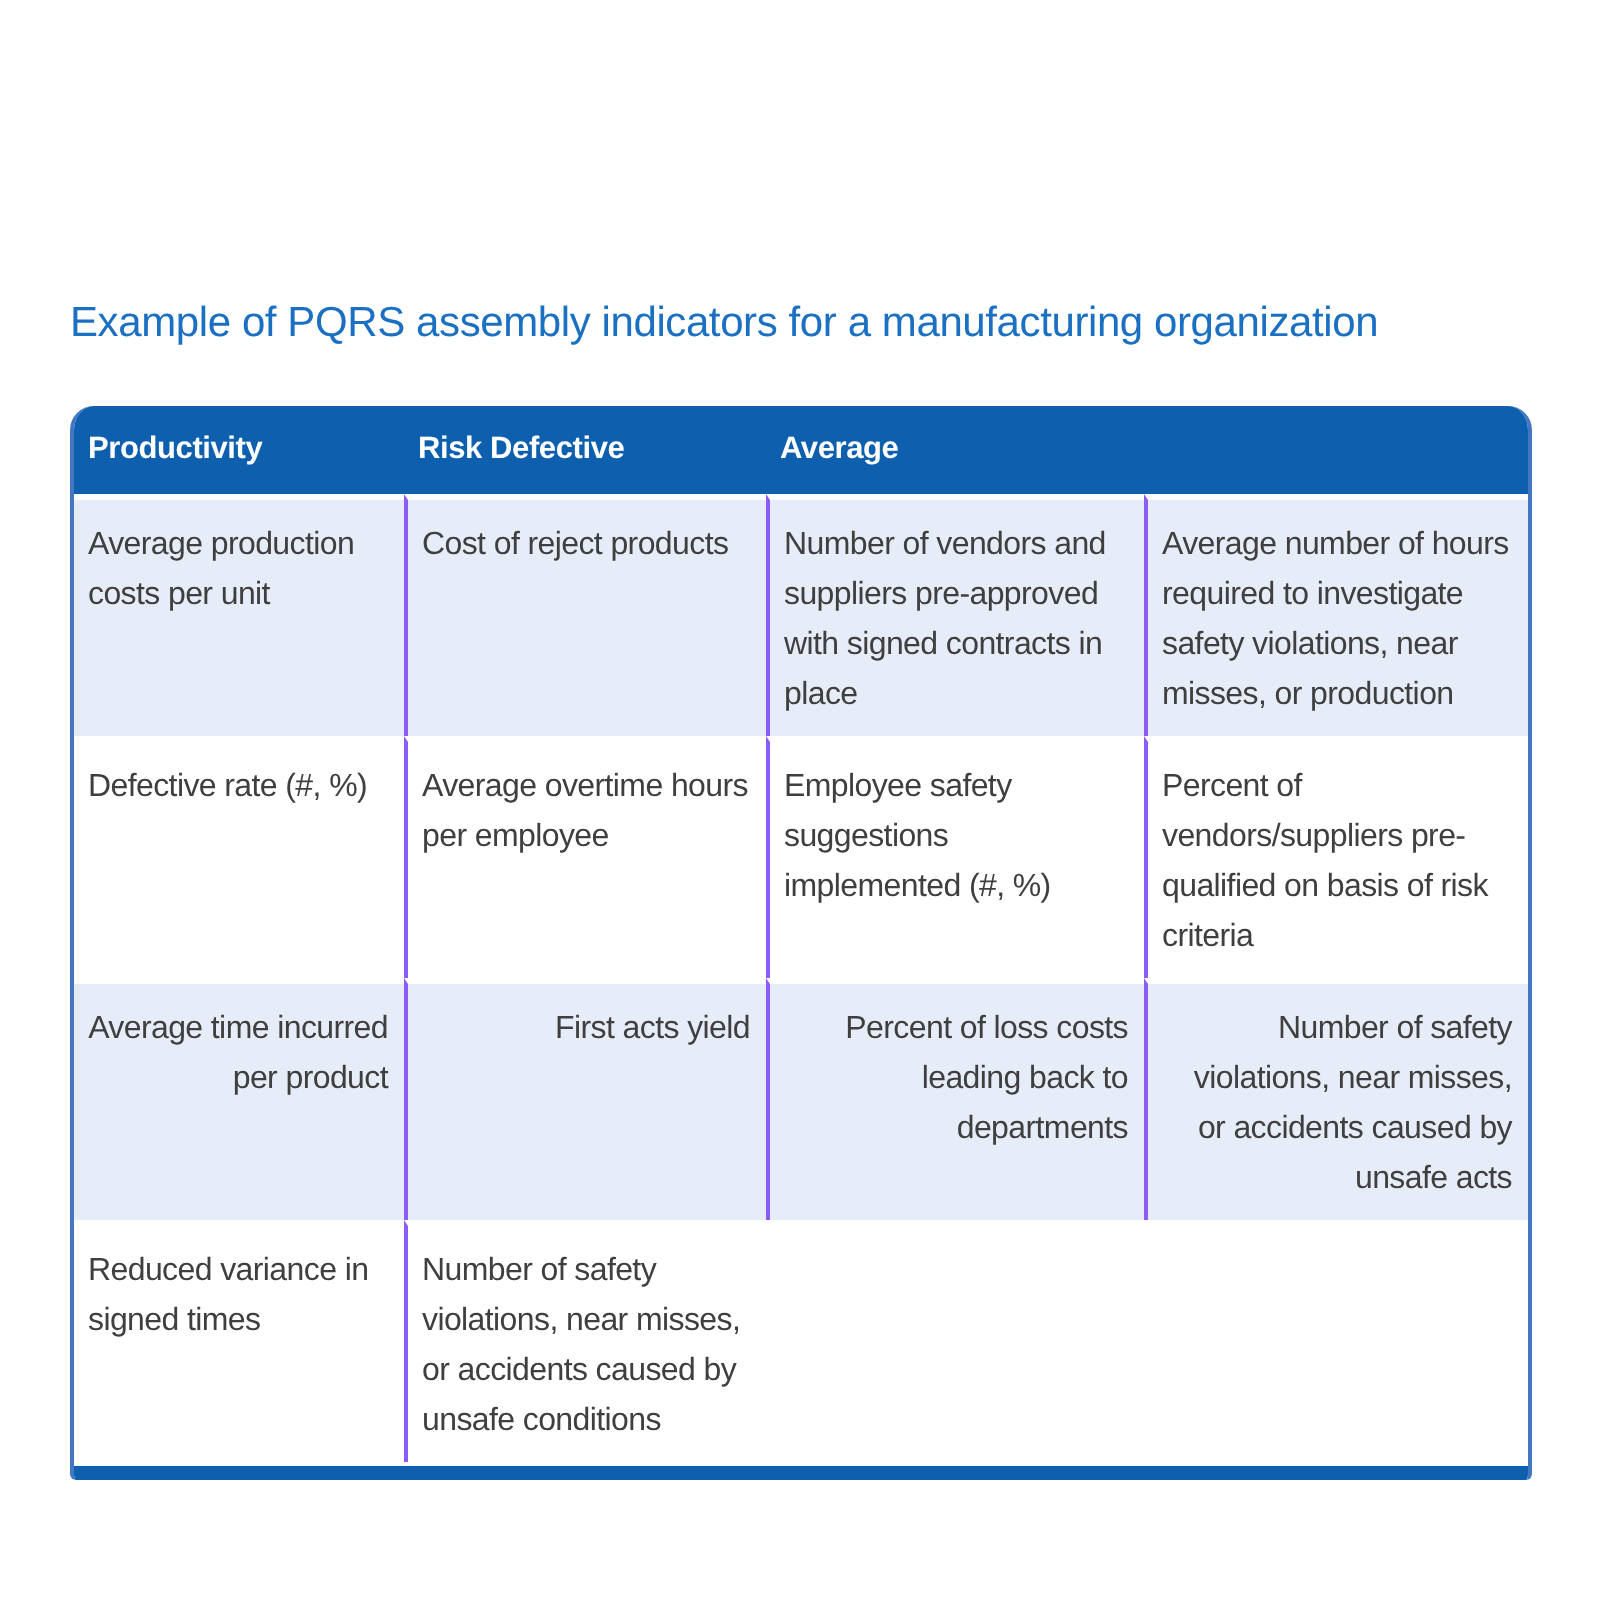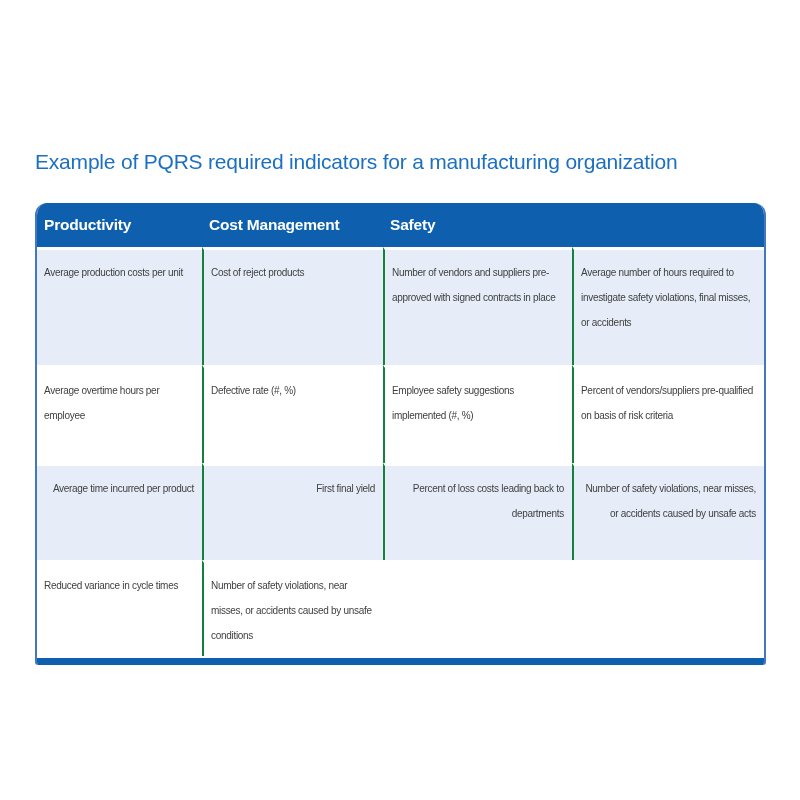--- a/index.html
+++ b/index.html
@@ -42,73 +42,73 @@
     align-items: center;
     padding-left: 7px;
     color: #ffffff;
     font-weight: 700;
     font-size: 15.5px;
     letter-spacing: -0.2px;
   }
   .trow .cell {
     border-top: 3px solid #ffffff;
     padding: 10px 8px 8px 7px;
-    font-size: 10px;
+    font-size: 16px;
     line-height: 25px;
     letter-spacing: -0.3px;
     color: #3f3f3f;
   }
   .trow .cell + .cell {
-    border-left: 2px solid #15803d;
+    border-left: 2px solid #8b5cf6;
   }
   .trow.alt .cell { background: #e7edf8; }
   .row-1 .cell { min-height: 118px; }
   .row-2 .cell { min-height: 98px; }
   .row-3 .cell { min-height: 97px; text-align: right; }
   .row-4 .cell { min-height: 93px; }
   .bottom-bar {
     height: 9px;
     background: #0e60ae;
     border-top: 2px solid #ffffff;
   }
 </style>
 </head>
 <body>
 
-<h1 class="page-title">Example of PQRS required indicators for a manufacturing organization</h1>
+<h1 class="page-title">Example of PQRS assembly indicators for a manufacturing organization</h1>
 
 <div class="pqrs-table">
 
   <div class="grid-row thead">
     <div class="hcell">Productivity</div>
-    <div class="hcell">Cost Management</div>
-    <div class="hcell">Safety</div>
+    <div class="hcell">Risk Defective</div>
+    <div class="hcell">Average</div>
   </div>
 
   <div class="grid-row trow alt row-1">
     <div class="cell">Average production costs per unit</div>
     <div class="cell">Cost of reject products</div>
     <div class="cell">Number of vendors and suppliers pre-approved with signed contracts in place</div>
-    <div class="cell">Average number of hours required to investigate safety violations, final misses, or accidents</div>
+    <div class="cell">Average number of hours required to investigate safety violations, near misses, or production</div>
   </div>
 
   <div class="grid-row trow row-2">
+    <div class="cell">Defective rate (#, %)</div>
     <div class="cell">Average overtime hours per employee</div>
-    <div class="cell">Defective rate (#, %)</div>
     <div class="cell">Employee safety suggestions implemented (#, %)</div>
     <div class="cell">Percent of vendors/suppliers pre-qualified on basis of risk criteria</div>
   </div>
 
   <div class="grid-row trow alt row-3">
     <div class="cell">Average time incurred per product</div>
-    <div class="cell">First final yield</div>
+    <div class="cell">First acts yield</div>
     <div class="cell">Percent of loss costs leading back to departments</div>
     <div class="cell">Number of safety violations, near misses, or accidents caused by unsafe acts</div>
   </div>
 
   <div class="grid-row trow row-4">
-    <div class="cell">Reduced variance in cycle times</div>
+    <div class="cell">Reduced variance in signed times</div>
     <div class="cell">Number of safety violations, near misses, or accidents caused by unsafe conditions</div>
   </div>
 
   <div class="bottom-bar"></div>
 
 </div>
 
 </body></html>

